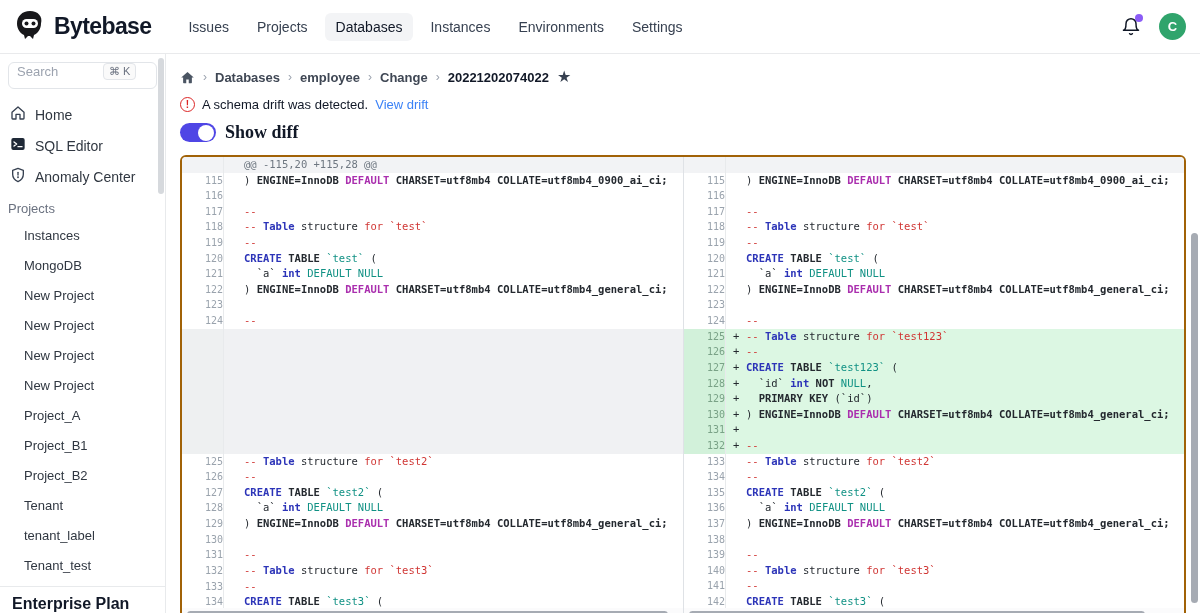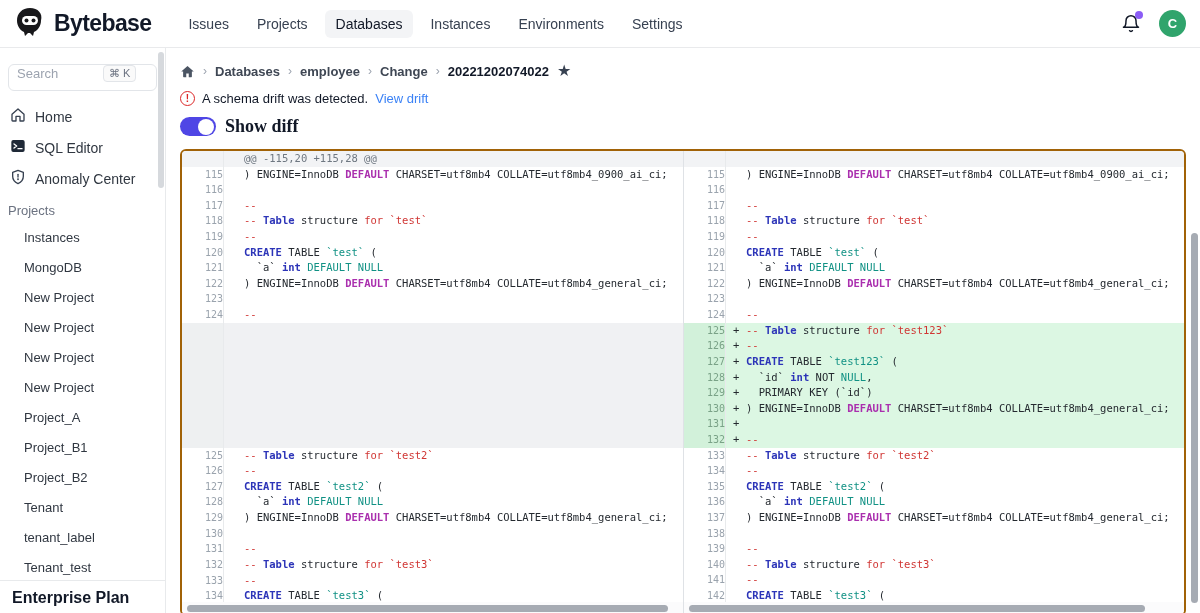--- a/index.html
+++ b/index.html
@@ -1,38 +1,38 @@
 <!DOCTYPE html>
 <html><head>
 <meta charset="utf-8">
 <style>
   * { margin:0; padding:0; box-sizing:border-box; }
   html,body { width:1200px; height:613px; overflow:hidden; background:#fff;
     font-family:"Liberation Sans", sans-serif; color:#1f2937; }
 
   
-  .topnav { height:48px; display:flex; align-items:center; padding:7px 14px;
+  .topnav { height:54px; display:flex; align-items:center; padding:7px 14px;
     border-bottom:1px solid #e9eaec; position:relative; }
   .brand { display:flex; align-items:center; gap:8px; }
   .brand-text { font-size:23px; font-weight:bold; letter-spacing:-0.6px; color:#111827; }
   .nav-items { display:flex; align-items:center; gap:6px; margin-left:26px; }
   .nav-item { font-size:14px; color:#374151; padding:6px 11px; border-radius:6px; cursor:pointer; }
   .nav-item.active { background:#f3f4f6; color:#111827; }
   .nav-right { margin-left:auto; display:flex; align-items:center; gap:18px; }
   .bell { position:relative; width:20px; height:20px; }
   .bell-dot { position:absolute; top:-3px; right:-2px; width:8px; height:8px;
     border-radius:50%; background:#8b5cf6; }
   .avatar { width:27px; height:27px; border-radius:50%; background:#30a46c; color:#fff;
     font-size:13px; font-weight:bold; display:flex; align-items:center; justify-content:center; }
 
   
   .shell { display:flex; height:567px; }
   .sidebar { width:166px; border-right:1px solid #e8eaec; position:relative;
     font-size:13px; padding-top:8px; }
-  .search-box { margin:8px 8px 10px 8px; height:27px; border:1px solid #e2e5e9;
+  .search-box { margin:0 8px 10px 8px; height:27px; border:1px solid #e2e5e9;
     border-radius:6px; display:flex; align-items:center; padding:0 5px 8px 8px; }
   .search-box input { border:none; outline:none; width:86px; font-size:13px;
     font-family:"Liberation Sans",sans-serif; color:#374151; }
   .search-box input::placeholder { color:#9ca3af; }
   .kbd { font-size:11px; color:#6b7280; border:1px solid #e2e5e9; border-radius:4px;
     padding:1px 5px; background:#fafafa; white-space:nowrap; }
   .side-item { display:flex; align-items:center; gap:9px; padding:6px 10px;
     color:#303741; font-size:14px; cursor:pointer; }
   .side-item svg { flex:none; }
   .section-label { padding:9px 10px 3px 8px; color:#6b7280; font-size:13px; }
@@ -81,21 +81,21 @@
     color:#24292f; overflow:hidden; }
   .drow.hunk .gut { background:#f2f3f5; }
   .drow.hunk .codel { background:#f2f3f5; color:#6e7781; }
   .drow.add .gut { background:#d2f1da; color:#7aa287; }
   .drow.add .codel { background:#dcf7e3; }
   .plus { position:absolute; left:7px; color:#24292f; }
   .drow.spc .gut { background:#eef0f1; }
   .drow.spc .codel { background:#f0f1f3; }
   .tk-p { color:#24292f; }
   .tk-kb { color:#2c34b8; font-weight:bold; }
-  .tk-kd { color:#24292f; font-weight:normal; }
+  .tk-kd { color:#24292f; font-weight:bold; }
   .tk-r { color:#d03533; }
   .tk-t { color:#109184; }
   .tk-m { color:#aa2fae; font-weight:bold; }
   .hscroll { height:12px; display:flex; align-items:center; padding:0 5px;
     background:#fbfbfc; }
   .hthumb { height:7px; border-radius:4px; background:#a6abb3; }
   .pane.left .hthumb { width:98%; }
   .pane.right .hthumb { width:93%; }
   .vscroll { position:fixed; right:2px; top:233px; width:7px; height:370px;
     background:#a6abb3; border-radius:4px; }

